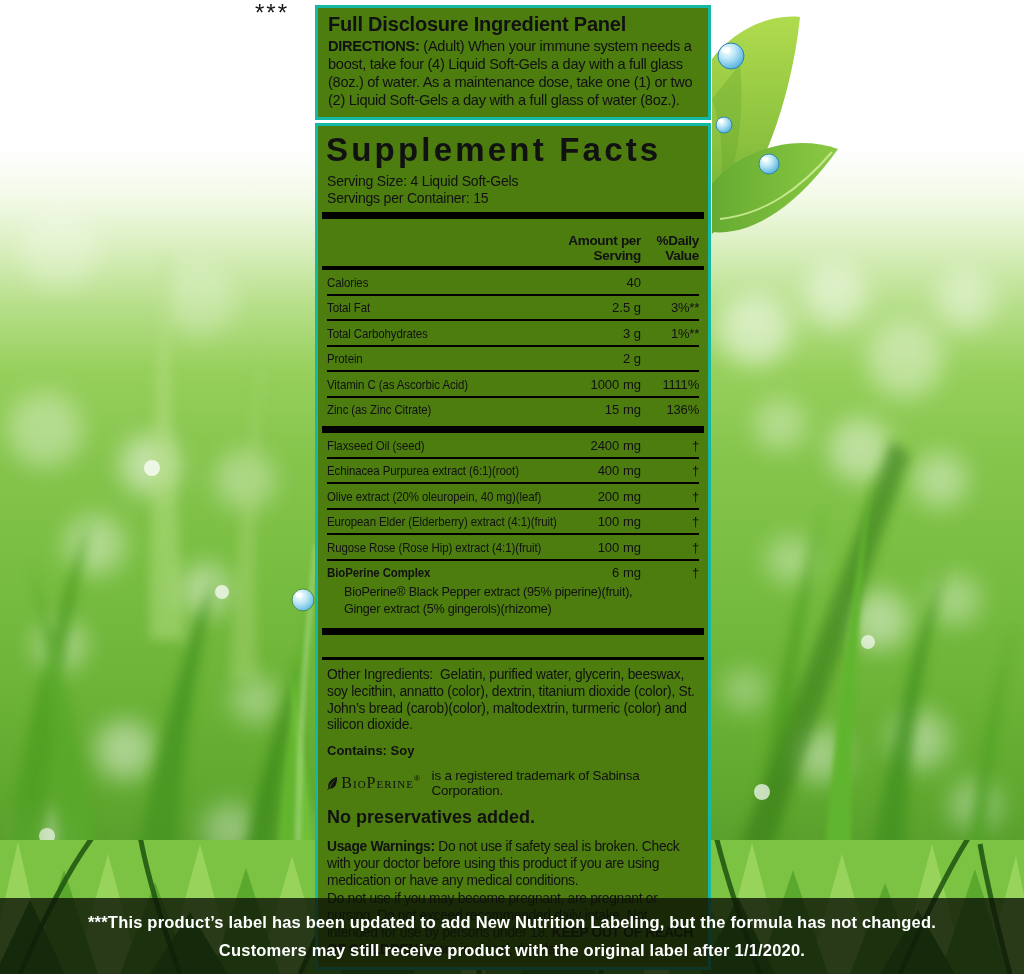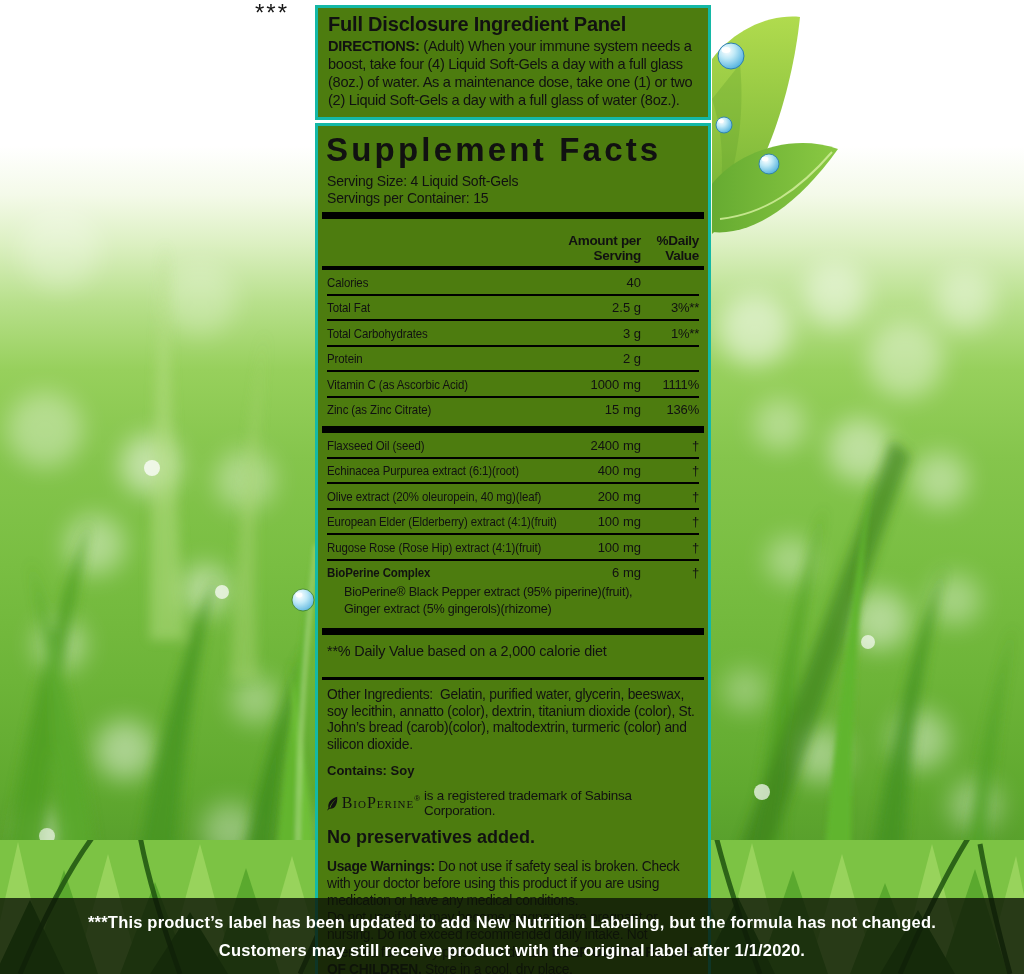--- a/index.html
+++ b/index.html
@@ -53,21 +53,21 @@
   .hl{display:block;}
   .bold-row .nm{font-weight:bold;}
   .bp-subs{padding:0 0 6px 17px;font-size:12.6px;line-height:1.3;letter-spacing:-.25px;}
   .fnotes{padding:7px 0 8px;font-size:14.4px;line-height:1.38;letter-spacing:-.2px;}
   .fn{display:block;}
   .oi{margin:7px 0 0;font-size:13.8px;line-height:1.22;letter-spacing:-.25px;}
   .contains{margin:9px 0 0;font-weight:bold;font-size:13px;}
   .tm{margin:10px 0 0;font-size:13.4px;display:flex;align-items:center;letter-spacing:-.2px;}
   .tm-name{font-family:"Liberation Serif",serif;font-variant:small-caps;font-size:16px;letter-spacing:1px;margin-left:3px;}
   .tm-reg{font-size:8px;position:relative;top:-5px;}
-  .tm-rest{margin-left:4px;}
+  .tm-rest{margin-left:12px;}
   .npa{margin:9px 0 0;font-weight:bold;font-size:18px;}
   .uw{margin:10px 0 0;font-size:13.8px;line-height:1.24;letter-spacing:-.3px;}
   .uw + .uw{margin-top:0;}
 </style>
 </head>
 <body>
 
 <div class="photo-bg"></div>
 
 <svg id="bg-svg" width="1024" height="974" viewBox="0 0 1024 974" aria-hidden="true">
@@ -357,21 +357,20 @@
         </div>
       <div class="bp-subs">
         <div>BioPerine® Black Pepper extract (95% piperine)(fruit),</div>
         <div>Ginger extract (5% gingerols)(rhizome)</div>
       </div>
     </div>
 
     <div class="bar thick"></div>
 
     <div class="fnotes">
-      <span class="fn">**% Daily Value based on a 2,000 calorie diet</span>
     </div>
 
     <div class="bar mid"></div>
 
     <p class="oi"><b style="font-weight:normal">Other Ingredients:</b>&nbsp; <span>Gelatin, purified water, glycerin, beeswax, soy lecithin, annatto (color), dextrin, titanium dioxide (color), St. John’s bread (carob)(color), maltodextrin, turmeric (color) and silicon dioxide.</span></p>
 
     <div class="contains">Contains: Soy</div>
 
     <div class="tm">
       <svg width="12" height="15" viewBox="0 0 12 15" aria-hidden="true">

